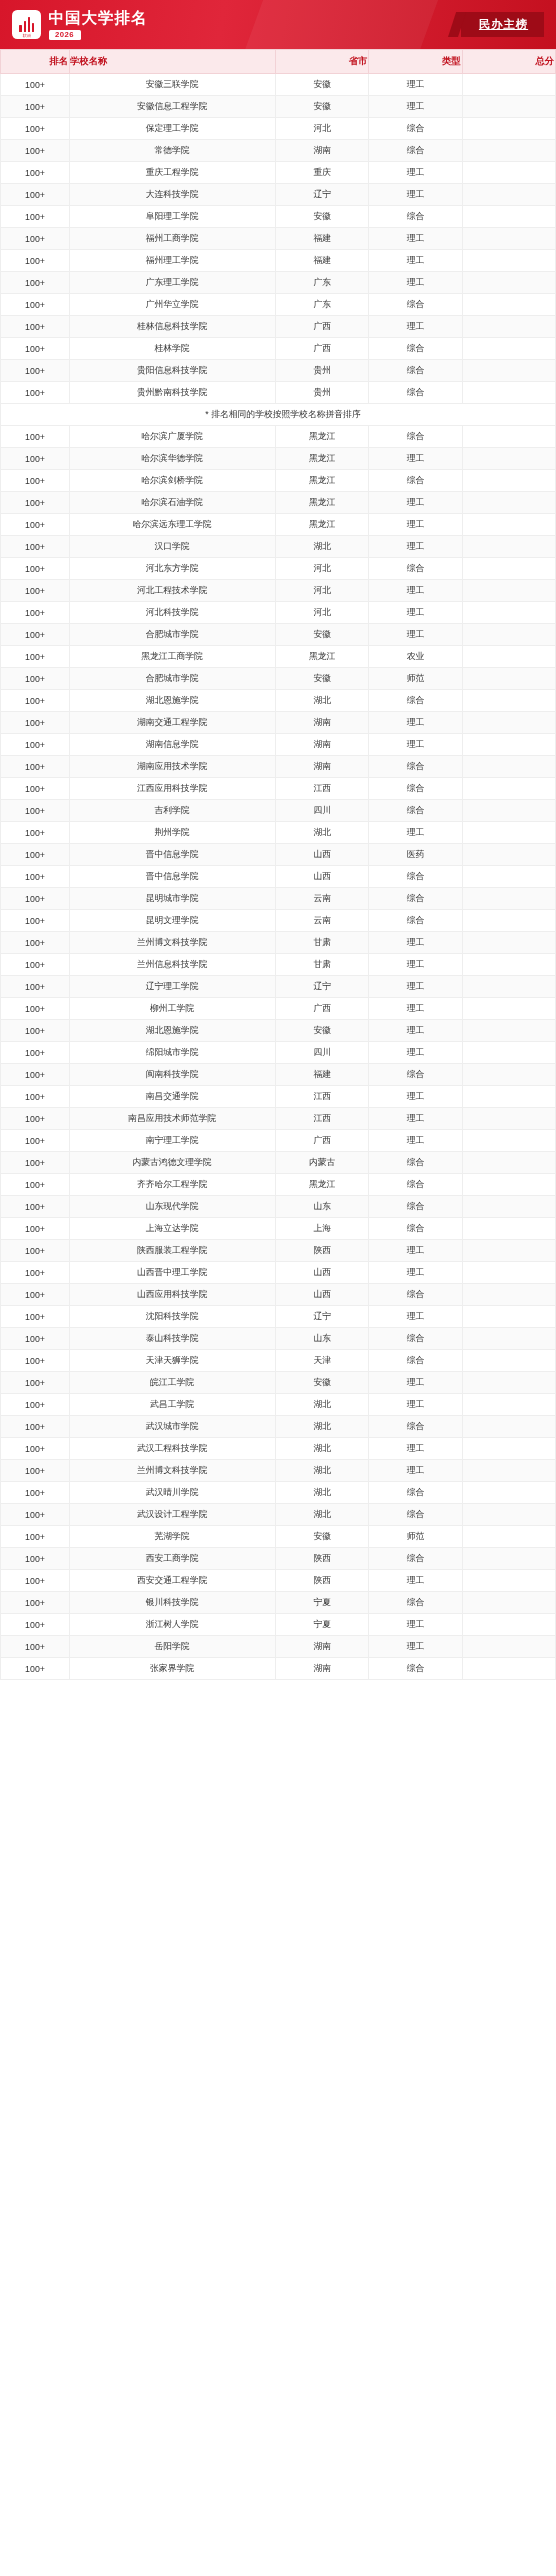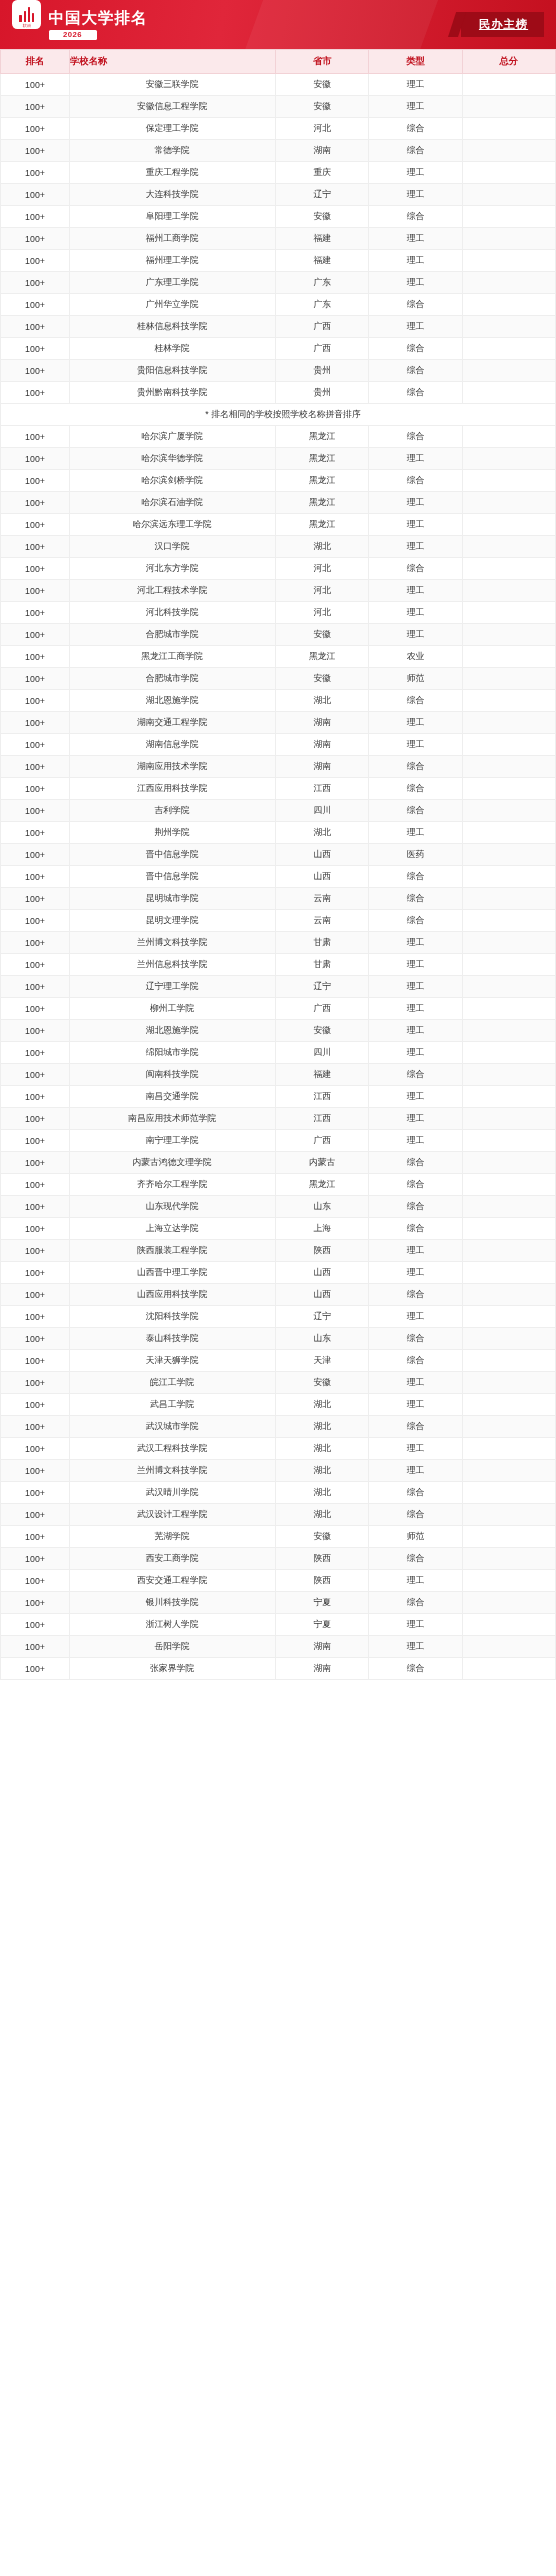--- a/index.html
+++ b/index.html
@@ -11,20 +11,21 @@
     color:#222;
   }
   .page { width:556px; position:relative; }
 
   
   .header {
     position:relative;
     height:49px;
     background:linear-gradient(100deg,#d7162a 0%,#e0263a 40%,#c4101f 100%);
     display:flex;
+    align-items:center;
     padding:0 12.4px;
     overflow:hidden;
   }
   .header:after{
     content:"";
     position:absolute; right:129px; top:-20.6px;
     width:175px; height:103px;
     background:rgba(255,255,255,0.06);
     transform:skewX(-20deg);
   }
@@ -41,21 +42,21 @@
   .logo-bars i:nth-child(4){height:9.3px;}
   .logo-sub{
     position:absolute;bottom:1.5px;left:0;right:0;text-align:center;
     font-size:4.1px;color:#d7162a;letter-spacing:0;
   }
   .title-wrap{position:relative;z-index:2;display:flex;flex-direction:column;justify-content:center;}
   .main-title{
     color:#fff;font-size:15.5px;font-weight:bold;letter-spacing:1px;line-height:1.1;
   }
   .year-badge{
-    margin-top:3.1px;display:inline-block;width:48px;text-align:center;
+    margin-top:3.1px;display:inline-block;width:32px;text-align:center;
     background:#ffffff;color:#d7162a;font-size:7.7px;font-weight:bold;
     border-radius:1.5px;padding:0.5px 2.1px;letter-spacing:0.5px;
   }
   .header-right{
     margin-left:auto;position:relative;z-index:2;display:flex;align-items:center;
   }
   .ribbon{
     position:relative;
     background:#9e0b17;
     color:#fff;
@@ -75,21 +76,21 @@
     border-collapse:collapse;
     font-size:8.8px;
   }
   table.rank-table th{
     background:#fbe9eb;
     color:#c1121f;
     font-weight:bold;
     font-size:9.3px;
     height:24px;
     border:0.5px solid #f2d2d6;
-    text-align:center;
+    text-align:right;
   }
   table.rank-table td{
     height:22px;
     border:0.5px solid #eeeeee;
     text-align:center;
     color:#333;
     font-size:8.8px;
     background:#fff;
   }
   table.rank-table tr:nth-child(even) td{ background:#fafafa; }

